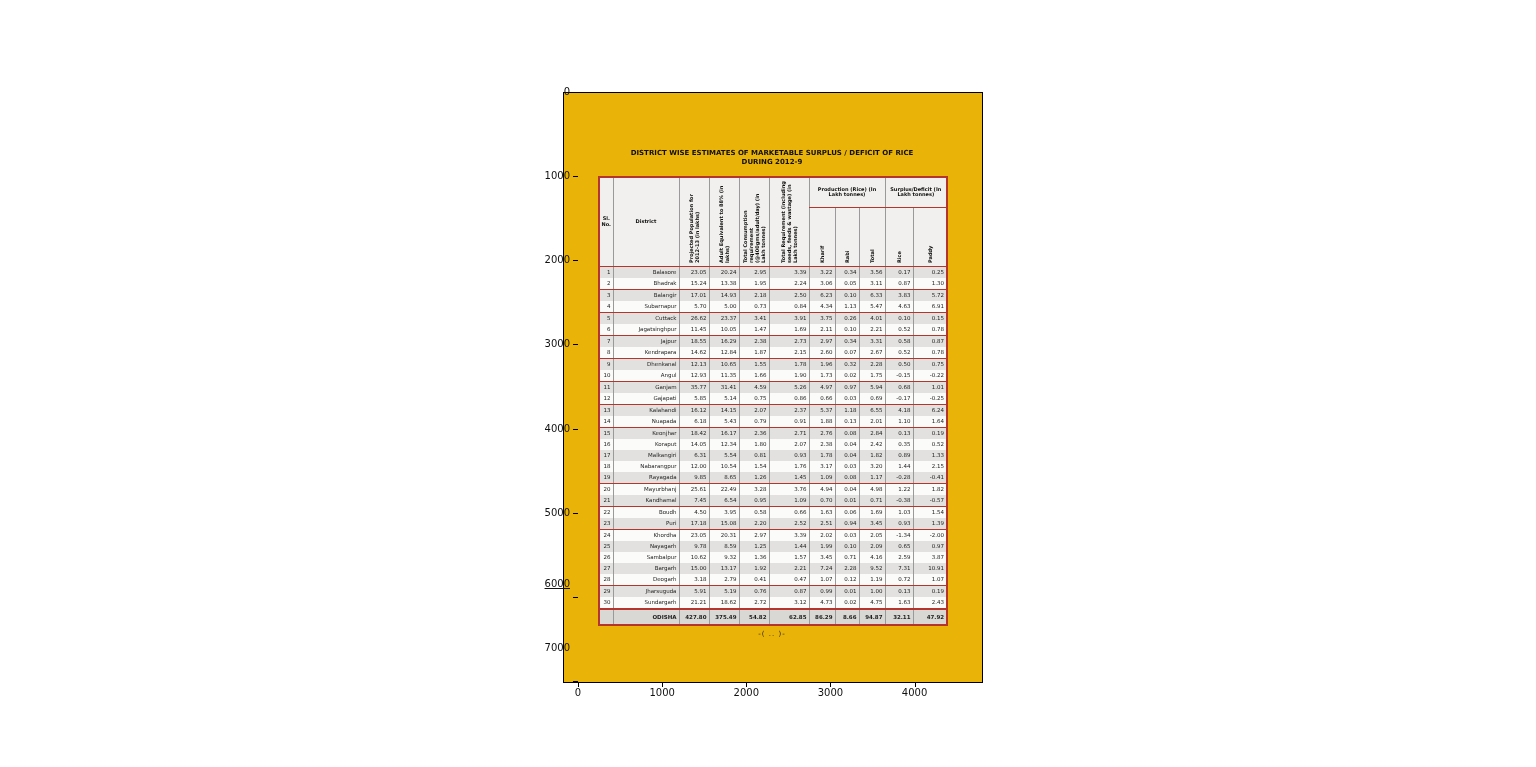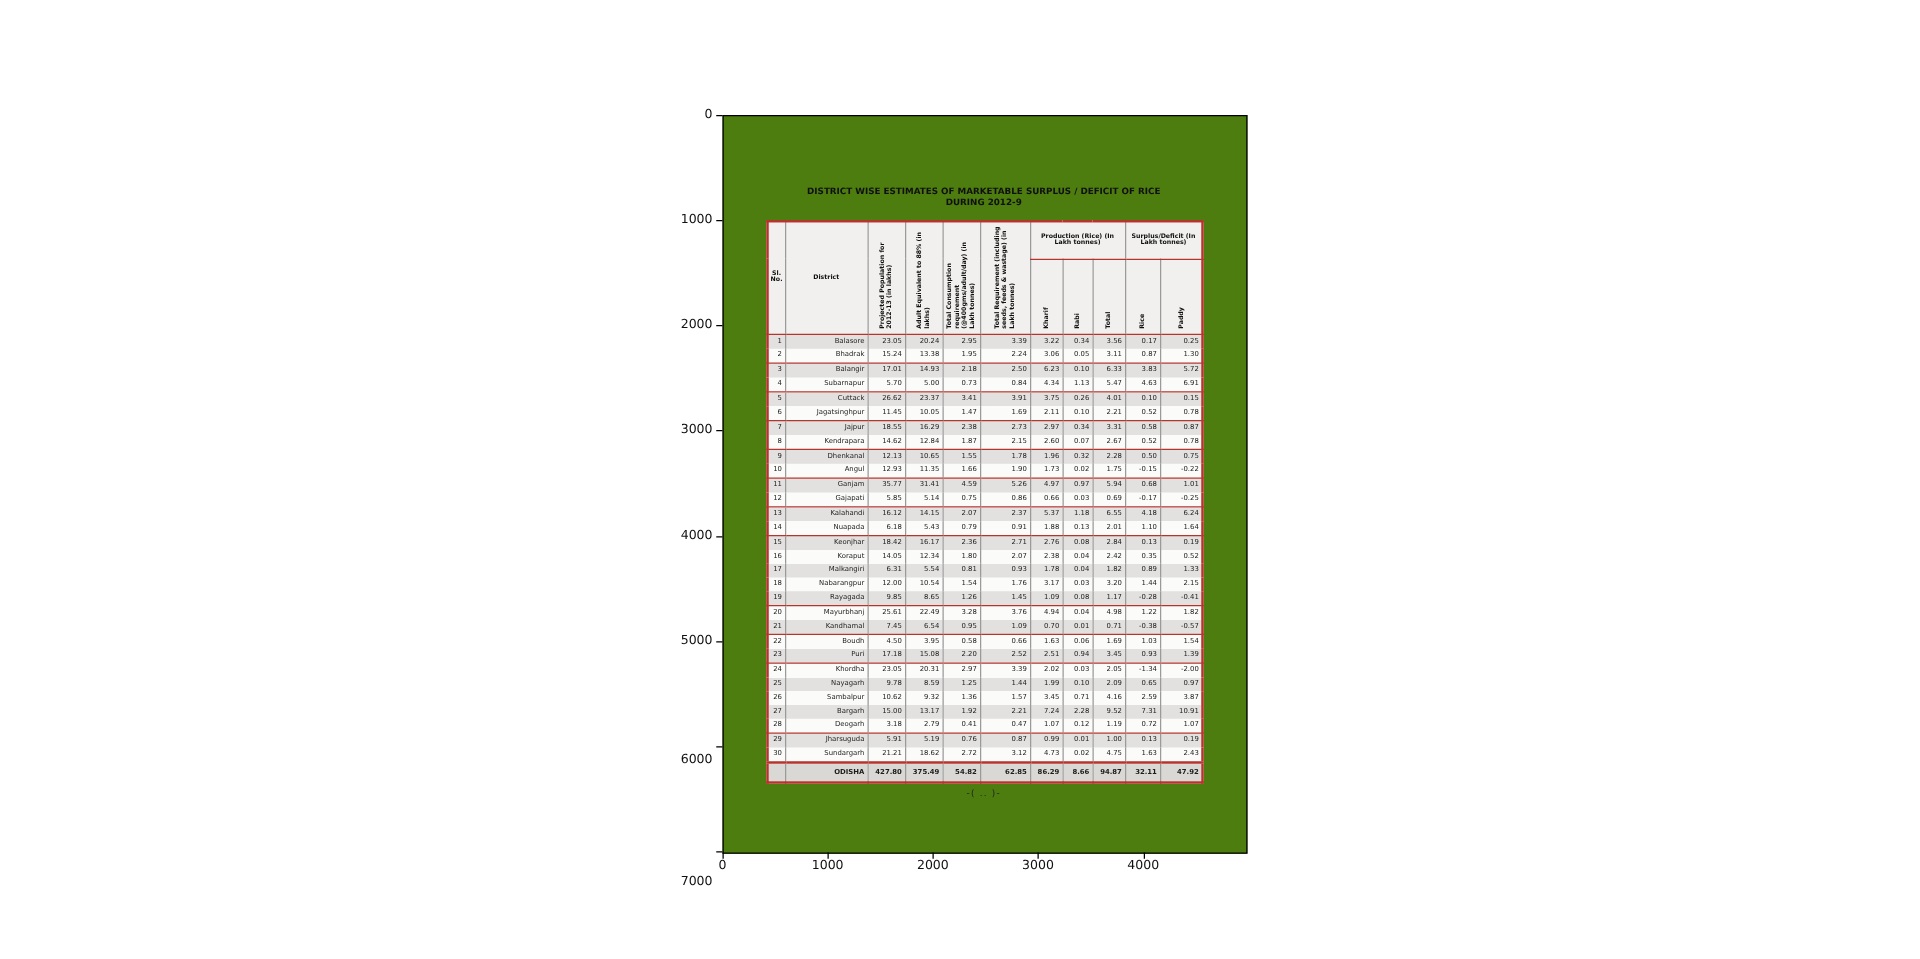--- a/index.html
+++ b/index.html
@@ -1,21 +1,21 @@
 <!DOCTYPE html>
 <html><head>
 <meta charset="utf-8">
 <style>
   html,body{margin:0;padding:0;}
   body{
     width:1536px;height:767px;background:#ffffff;position:relative;overflow:hidden;
     font-family:"DejaVu Sans", sans-serif;color:#111;
   }
   
-  .axes{position:absolute;left:578px;top:92px;width:418px;height:589px;border:1px solid #000;background:#4d7c0f;}
+  .axes{position:absolute;left:563px;top:92px;width:418px;height:589px;border:1px solid #000;background:#eab308;}
   .ytick-label{position:absolute;left:508px;width:62px;text-align:right;font-size:10px;color:#111;}
   .xtick-label{position:absolute;top:687px;width:52px;text-align:center;font-size:10px;color:#111;}
   .ytick-mark{position:absolute;width:5px;height:1px;background:#000;}
   .xtick-mark{position:absolute;width:1px;height:5px;background:#000;}
 
   
   .doc{position:absolute;left:34px;top:56px;width:348px;}
   .doc-title{text-align:center;font-weight:bold;font-size:7px;line-height:9px;color:#101010;}
   .doc-footer{ text-align:center;font-size:7px;margin-top:4px;color:#222;letter-spacing:1px;}
 
@@ -508,23 +508,23 @@
 <div class="ytick-label" style="top: 170.143px;">1000</div>
 <div class="ytick-mark" style="left: 573px; top: 176.143px;"></div>
 <div class="ytick-label" style="top: 254.286px;">2000</div>
 <div class="ytick-mark" style="left: 573px; top: 260.286px;"></div>
 <div class="ytick-label" style="top: 338.429px;">3000</div>
 <div class="ytick-mark" style="left: 573px; top: 344.429px;"></div>
 <div class="ytick-label" style="top: 422.571px;">4000</div>
 <div class="ytick-mark" style="left: 573px; top: 428.571px;"></div>
 <div class="ytick-label" style="top: 506.714px;">5000</div>
 <div class="ytick-mark" style="left: 573px; top: 512.714px;"></div>
-<div class="ytick-label" style="top: 602px;">6000</div>
+<div class="ytick-label" style="top: 578px; text-decoration: underline;">6000</div>
 <div class="ytick-mark" style="left: 573px; top: 596.857px;"></div>
-<div class="ytick-label" style="top: 700px;">7000</div>
+<div class="ytick-label" style="top: 642px;">7000</div>
 <div class="ytick-mark" style="left: 573px; top: 681px;"></div>
 <div class="xtick-label" style="left: 552px;">0</div>
 <div class="xtick-mark" style="left: 578px; top: 682px;"></div>
 <div class="xtick-label" style="left: 636.143px;">1000</div>
 <div class="xtick-mark" style="left: 662.143px; top: 682px;"></div>
 <div class="xtick-label" style="left: 720.286px;">2000</div>
 <div class="xtick-mark" style="left: 746.286px; top: 682px;"></div>
 <div class="xtick-label" style="left: 804.429px;">3000</div>
 <div class="xtick-mark" style="left: 830.429px; top: 682px;"></div>
 <div class="xtick-label" style="left: 888.571px;">4000</div>

